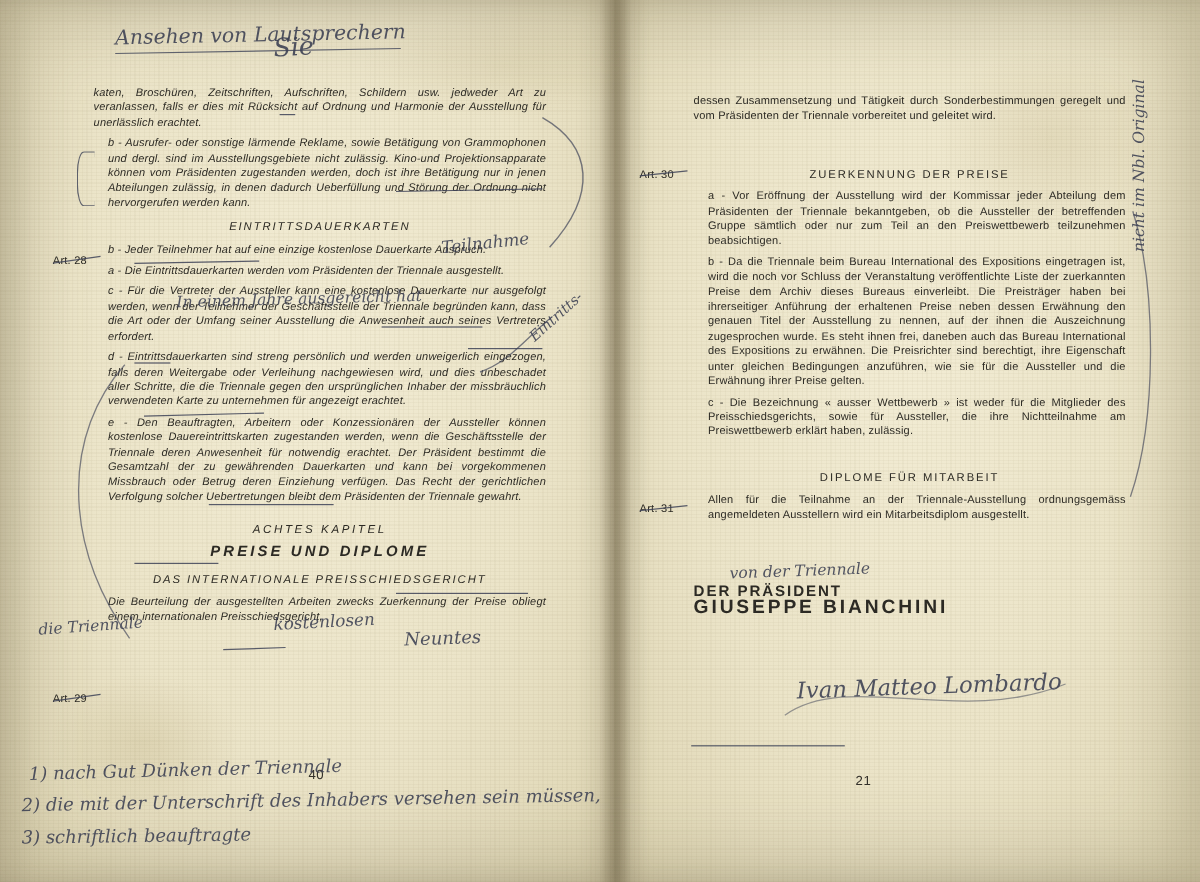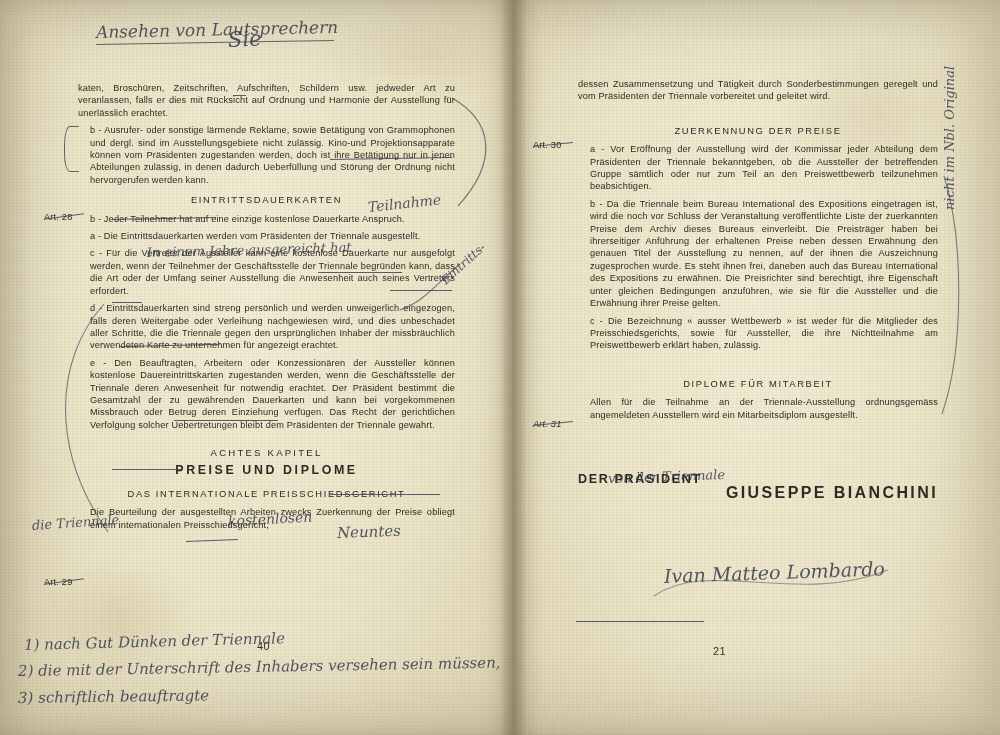--- a/index.html
+++ b/index.html
@@ -61,21 +61,21 @@
 
   
   .col {
     position: absolute;
     color: #2c2a24;
     font-size: 9.2px;
     line-height: 12.4px;
     text-align: justify;
     letter-spacing: .15px;
   }
-  .col.left  { left: 78px;  top: 82px; width: 377px; }
+  .col.left  { left: 78px;  top: 71px; width: 377px; font-style: italic; }
   .col.right { left: 578px; top: 78px; width: 360px; }
 
   p.para { margin: 0 0 5px 0; text-indent: 0; }
   .lead { padding-left: 12px; }
 
   .artno {
     position: absolute;
     font-size: 9.2px;
     color: #2c2a24;
     letter-spacing: .2px;
@@ -102,21 +102,21 @@
   .president {
     font-weight: bold;
     font-size: 12.6px;
     letter-spacing: 1.6px;
     margin-top: 52px;
   }
   .signature-name {
     font-weight: bold;
     font-size: 16px;
     letter-spacing: 2.4px;
-    text-align: right;
+    text-align: left;
     margin-top: 2px;
   }
   .place-date {
     font-size: 9.4px;
     letter-spacing: .4px;
     margin-top: 56px;
   }
   .folio {
     position: absolute;
     font-size: 11px;
@@ -195,35 +195,35 @@
     <p class="para lead">Die Beurteilung der ausgestellten Arbeiten zwecks Zuerkennung der Preise obliegt einem internationalen Preisschiedsgericht,</p>
   </div>
 
   <div class="artno" style="left:44px; top:212px;">Art. 28</div>
   <div class="artno" style="left:44px; top:577px;">Art. 29</div>
   <div class="folio" style="left:257px; top:640px;">40</div>
 
   <div class="col right">
     <p class="para">dessen Zusammensetzung und Tätigkeit durch Sonderbestimmungen geregelt und vom Präsidenten der Triennale vorbereitet und geleitet wird.</p>
 
-    <div class="heading" style="margin-top:22px;">ZUERKENNUNG DER PREISE</div>
+    <div class="heading" style="margin-top:36px;">ZUERKENNUNG DER PREISE</div>
 
     <p class="para lead">a - Vor Eröffnung der Ausstellung wird der Kommissar jeder Abteilung dem Präsidenten der Triennale bekanntgeben, ob die Aussteller der betreffenden Gruppe sämtlich oder nur zum Teil an den Preiswettbewerb teilzunehmen beabsichtigen.</p>
     <p class="para lead">b - Da die Triennale beim Bureau International des Expositions eingetragen ist, wird die noch vor Schluss der Veranstaltung veröffentlichte Liste der zuerkannten Preise dem Archiv dieses Bureaus einverleibt. Die Preisträger haben bei ihrerseitiger Anführung der erhaltenen Preise neben dessen Erwähnung den genauen Titel der Ausstellung zu nennen, auf der ihnen die Auszeichnung zugesprochen wurde. Es steht ihnen frei, daneben auch das Bureau International des Expositions zu erwähnen. Die Preisrichter sind berechtigt, ihre Eigenschaft unter gleichen Bedingungen anzuführen, wie sie für die Aussteller und die Erwähnung ihrer Preise gelten.</p>
     <p class="para lead">c - Die Bezeichnung « ausser Wettbewerb » ist weder für die Mitglieder des Preisschiedsgerichts, sowie für Aussteller, die ihre Nichtteilnahme am Preiswettbewerb erklärt haben, zulässig.</p>
 
     <div class="heading" style="margin-top:26px;">DIPLOME FÜR MITARBEIT</div>
     <p class="para lead">Allen für die Teilnahme an der Triennale-Ausstellung ordnungsgemäss angemeldeten Ausstellern wird ein Mitarbeitsdiplom ausgestellt.</p>
 
     <div class="president">DER PRÄSIDENT</div>
     <div class="signature-name">GIUSEPPE BIANCHINI</div>
   </div>
 
   <div class="artno" style="left:533px; top:140px;">Art. 30</div>
-  <div class="artno" style="left:533px; top:419px;font-style:italic;">Art. 31</div>
+  <div class="artno" style="left:533px; top:419px;">Art. 31</div>
   <div class="folio" style="left:713px; top:645px;">21</div>
 
   <div class="hand" style="left:96px; top:22px; font-size:17px; transform:rotate(-1.2deg);">Ansehen  von Lautsprechern</div>
 
   <div class="hand" style="left:228px; top:28px; font-size:21px; transform:rotate(-3deg);">Sie</div>
 
   <div class="hand" style="left:368px; top:199px; font-size:14px; transform:rotate(-6deg);">Teilnahme</div>
 
   <div class="hand" style="left:443px; top:275px; font-size:12px; transform:rotate(-42deg);">Eintritts-</div>
 

